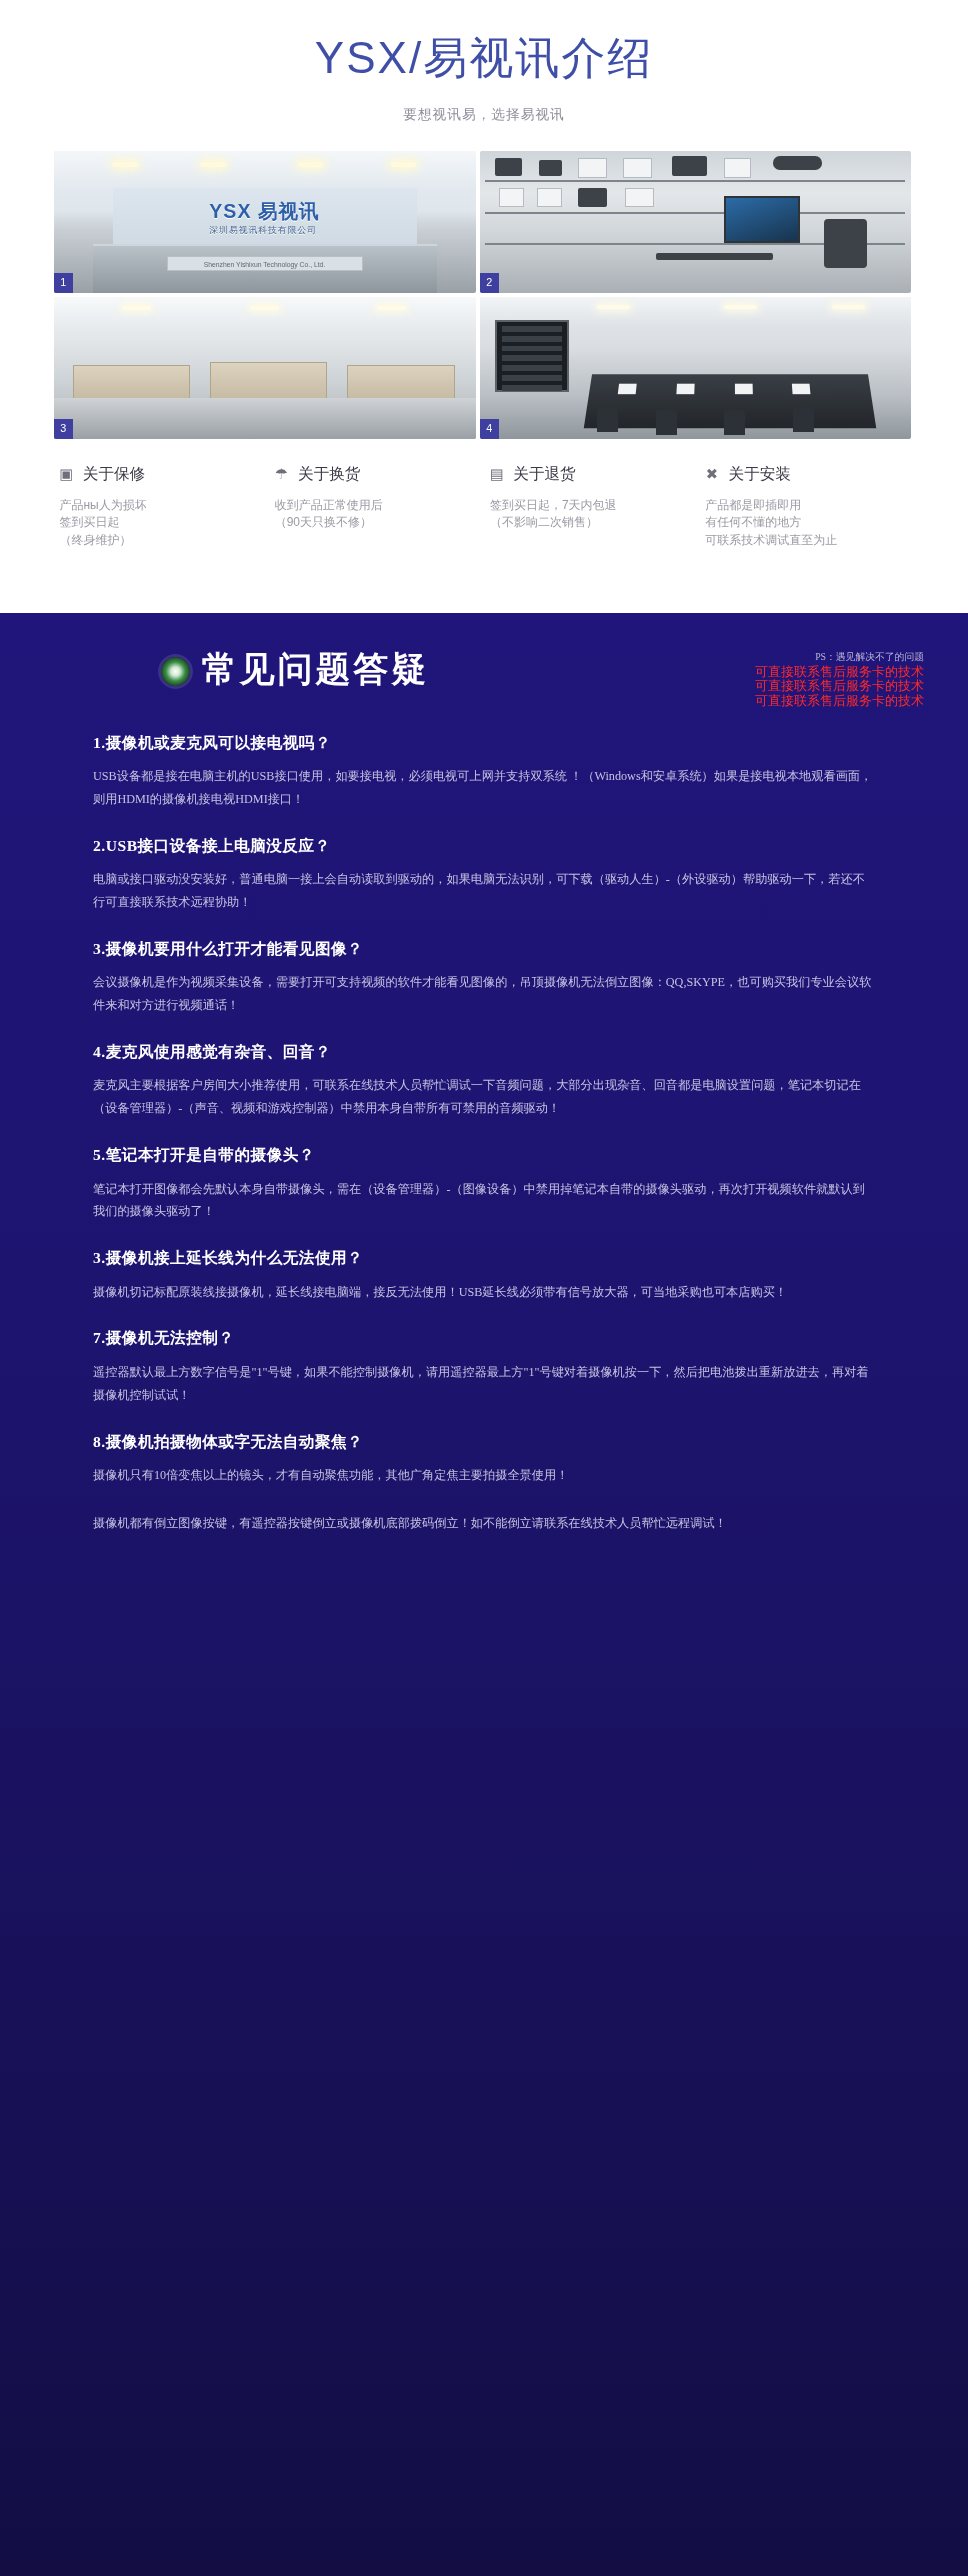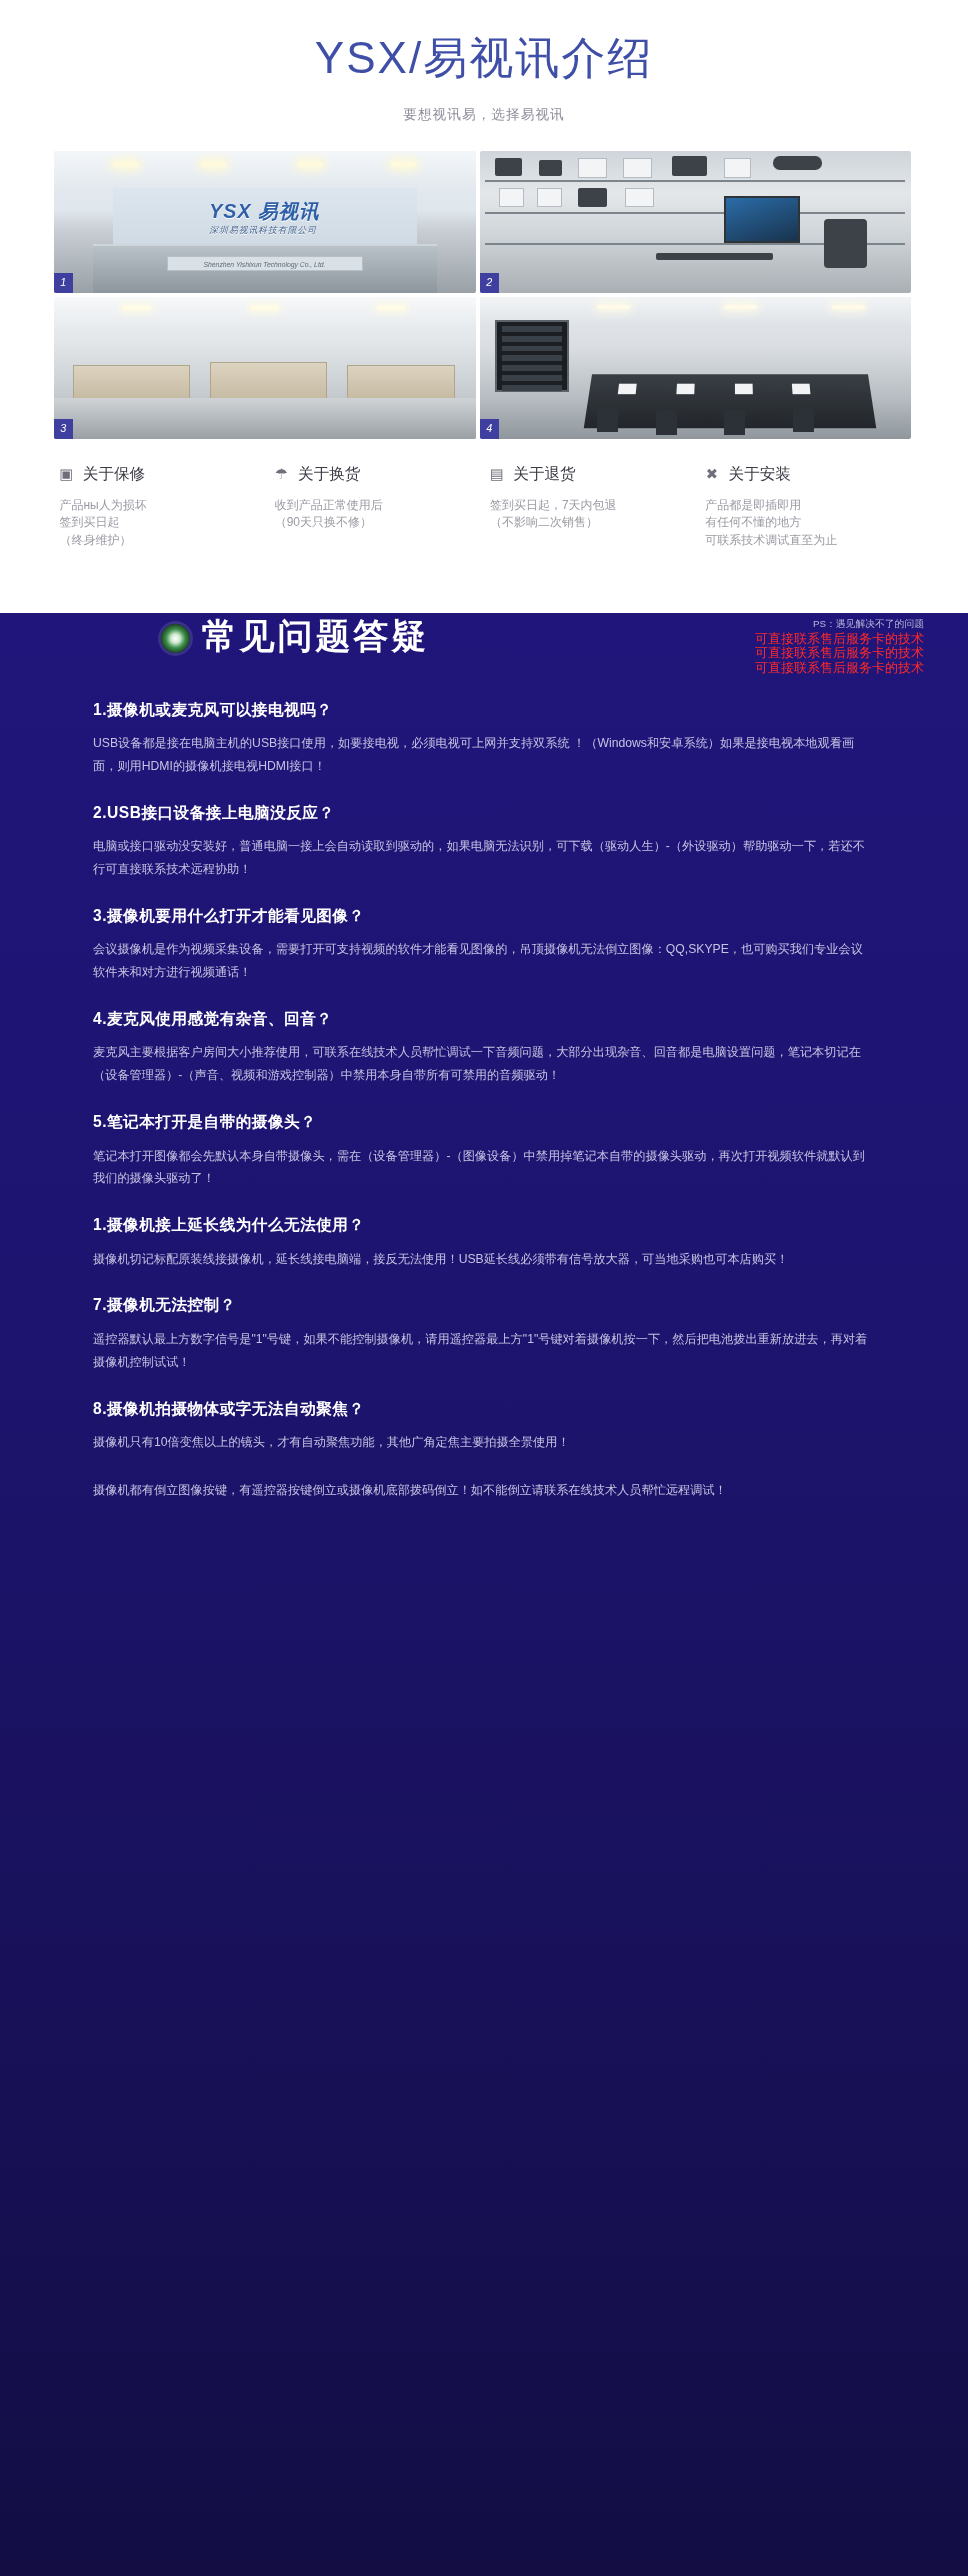--- a/index.html
+++ b/index.html
@@ -37,21 +37,20 @@
     margin-top: 17.6px;
     letter-spacing: 1px;
   }
 
   .gallery {
     width: 861px;
     margin: 27px auto 0 auto;
     display: flex;
     flex-wrap: wrap;
     gap: 4px;
-    font-style: italic;
   }
   .photo {
     position: relative;
     overflow: hidden;
     border-radius: 2px;
   }
   .photo.p1, .photo.p3 { width: 422px; height: 142px; }
   .photo.p2, .photo.p4 { width: 431px; height: 142px; }
   .photo .badge {
     position: absolute;
@@ -169,20 +168,22 @@
     text-align: center;
   }
   .service-lines { color: #9a9aa4; font-size: 12px; line-height: 17.6px; padding-left: 2px;}
 
   
   .faq-section {
     width: 968px;
     height: 1963px;
     background: linear-gradient(to bottom, #20157a 0%, #1d1470 35%, #181159 70%, #130d44 100%);
     position: relative;
+    padding-top: 33px;
+    font-family: Liberation Serif, serif;
   }
   .faq-header {
     width: 880px;
     margin: 0 auto;
     position: relative;
     height: 65px;
   }
   .faq-title-wrap {
     display: flex;
     align-items: center;
@@ -415,21 +416,21 @@
         <div class="faq-q">4.麦克风使用感觉有杂音、回音？</div>
         <div class="faq-a">麦克风主要根据客户房间大小推荐使用，可联系在线技术人员帮忙调试一下音频问题，大部分出现杂音、回音都是电脑设置问题，笔记本切记在（设备管理器）-（声音、视频和游戏控制器）中禁用本身自带所有可禁用的音频驱动！</div>
       </div>
 
       <div class="faq-item">
         <div class="faq-q">5.笔记本打开是自带的摄像头？</div>
         <div class="faq-a">笔记本打开图像都会先默认本身自带摄像头，需在（设备管理器）-（图像设备）中禁用掉笔记本自带的摄像头驱动，再次打开视频软件就默认到我们的摄像头驱动了！</div>
       </div>
 
       <div class="faq-item">
-        <div class="faq-q">1.摄像机接上延长线为什么无法使用？</div>
+        <div class="faq-q">3.摄像机接上延长线为什么无法使用？</div>
         <div class="faq-a">摄像机切记标配原装线接摄像机，延长线接电脑端，接反无法使用！USB延长线必须带有信号放大器，可当地采购也可本店购买！</div>
       </div>
 
       <div class="faq-item">
         <div class="faq-q">7.摄像机无法控制？</div>
         <div class="faq-a">遥控器默认最上方数字信号是"1"号键，如果不能控制摄像机，请用遥控器最上方"1"号键对着摄像机按一下，然后把电池拨出重新放进去，再对着摄像机控制试试！</div>
       </div>
 
       <div class="faq-item">
         <div class="faq-q">8.摄像机拍摄物体或字无法自动聚焦？</div>

